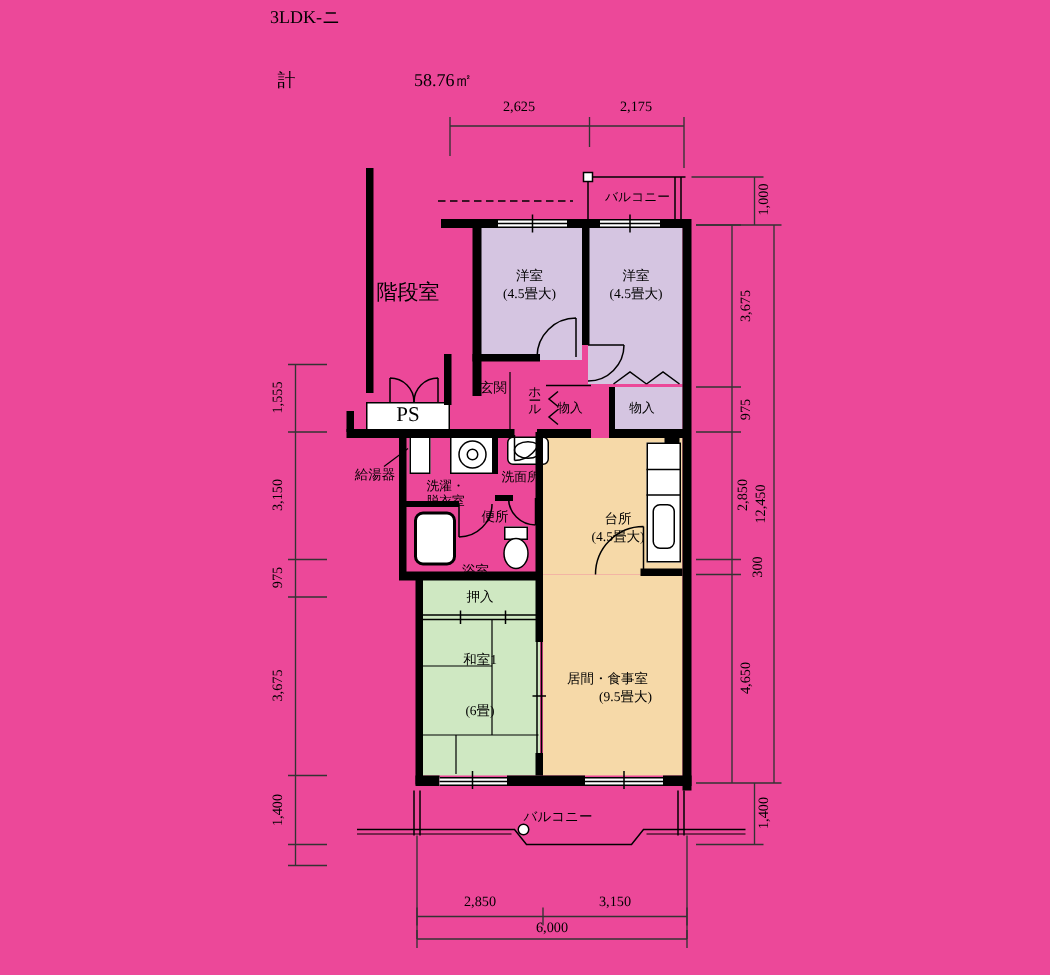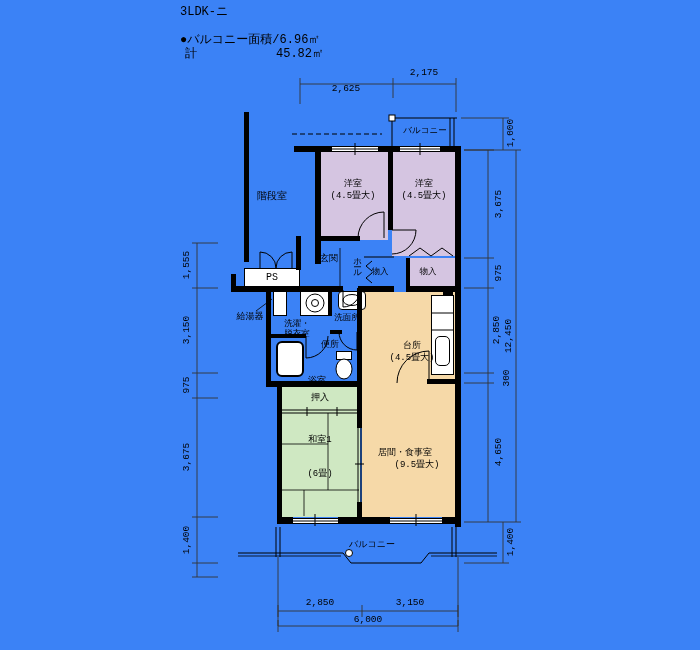--- a/index.html
+++ b/index.html
@@ -1,41 +1,40 @@
 <!DOCTYPE html>
 <html><head>
 <meta charset="utf-8">
 <style>
   html,body{margin:0;padding:0;background:#fff;}
-  #frame{position:relative;width:700px;height:650px;background:#3b82f6;overflow:hidden;
-         font-family:Liberation Mono, monospace;color:#000;}
+  #frame{position:relative;width:700px;height:650px;background:#ec4899;overflow:hidden;
+         font-family:Liberation Serif, serif;color:#000;}
   .room{position:absolute;z-index:1;}
   .wall{position:absolute;background:#000;z-index:3;}
   .win{position:absolute;background:#fff;border-top:1.5px solid #000;border-bottom:1.5px solid #000;box-sizing:border-box;z-index:3;}
   .box{position:absolute;border:1.5px solid #000;background:#fff;box-sizing:border-box;z-index:2;}
   .boxthin{position:absolute;border:1px solid #000;background:#fff;box-sizing:border-box;z-index:2;}
   svg.overlay{position:absolute;left:0;top:0;z-index:4;pointer-events:none;}
   .lbl{position:absolute;z-index:5;font-size:9px;line-height:1.2;white-space:nowrap;
        transform:translate(-50%,-50%);}
   .lbl.s8{font-size:8.5px;}
-  .lbl.s10{font-size:10px;}
+  .lbl.s10{font-size:14px;}
   .lbl.vert{writing-mode:vertical-rl;letter-spacing:1px;}
   .hdr{position:absolute;z-index:5;font-size:12px;white-space:nowrap;}
   .dim{position:absolute;z-index:5;font-size:9.5px;white-space:nowrap;transform:translate(-50%,-50%);}
   .dimv{position:absolute;z-index:5;font-size:9.5px;white-space:nowrap;transform:translate(-50%,-50%) rotate(-90deg);}
 </style>
 </head>
 <body>
 
 <div id="frame">
 
   <div class="hdr" style="left:180px;top:3px">3LDK-ニ</div>
-  <div class="hdr" style="left:180px;top:31px">●バルコニー面積/6.96㎡</div>
   <div class="hdr" style="left:185px;top:45px">計</div>
-  <div class="hdr" style="left:276px;top:45px">45.82㎡</div>
+  <div class="hdr" style="left:276px;top:45px">58.76㎡</div>
 
   <div class="room" style="left:318px;top:150px;width:70px;height:90px;background:#d5c5e1"></div>
   <div class="room" style="left:392px;top:150px;width:63px;height:106px;background:#d5c5e1"></div>
   <div class="room" style="left:408px;top:258px;width:47px;height:28px;background:#d5c5e1"></div>
   <div class="room" style="left:362px;top:292px;width:93px;height:91px;background:#f6d9a8"></div>
   <div class="room" style="left:362px;top:383px;width:93px;height:134px;background:#f6d9a8"></div>
   <div class="room" style="left:281px;top:385px;width:79px;height:27px;background:#cfe8c2"></div>
   <div class="room" style="left:281px;top:412px;width:79px;height:105px;background:#cfe8c2"></div>
 
   <div class="wall" style="left:244px;top:112px;width:5px;height:150px"></div>
@@ -195,21 +194,21 @@
   <div class="lbl" style="left:317px;top:381px">浴室</div>
   <div class="lbl" style="left:412px;top:346px">台所</div>
   <div class="lbl" style="left:412px;top:358px">(4.5畳大)</div>
   <div class="lbl" style="left:320px;top:398px">押入</div>
   <div class="lbl" style="left:320px;top:440px">和室1</div>
   <div class="lbl" style="left:320px;top:474px">(6畳)</div>
   <div class="lbl" style="left:405px;top:453px">居間・食事室</div>
   <div class="lbl" style="left:417px;top:465px">(9.5畳大)</div>
   <div class="lbl" style="left:372px;top:545px">バルコニー</div>
 
-  <div class="dim" style="left:346px;top:88px">2,625</div>
+  <div class="dim" style="left:346px;top:72px">2,625</div>
   <div class="dim" style="left:424px;top:72px">2,175</div>
 
   <div class="dimv" style="left:186px;top:265px">1,555</div>
   <div class="dimv" style="left:186px;top:330px">3,150</div>
   <div class="dimv" style="left:186px;top:385px">975</div>
   <div class="dimv" style="left:186px;top:457px">3,675</div>
   <div class="dimv" style="left:186px;top:540px">1,400</div>
 
   <div class="dimv" style="left:498px;top:204px">3,675</div>
   <div class="dimv" style="left:498px;top:273px">975</div>

